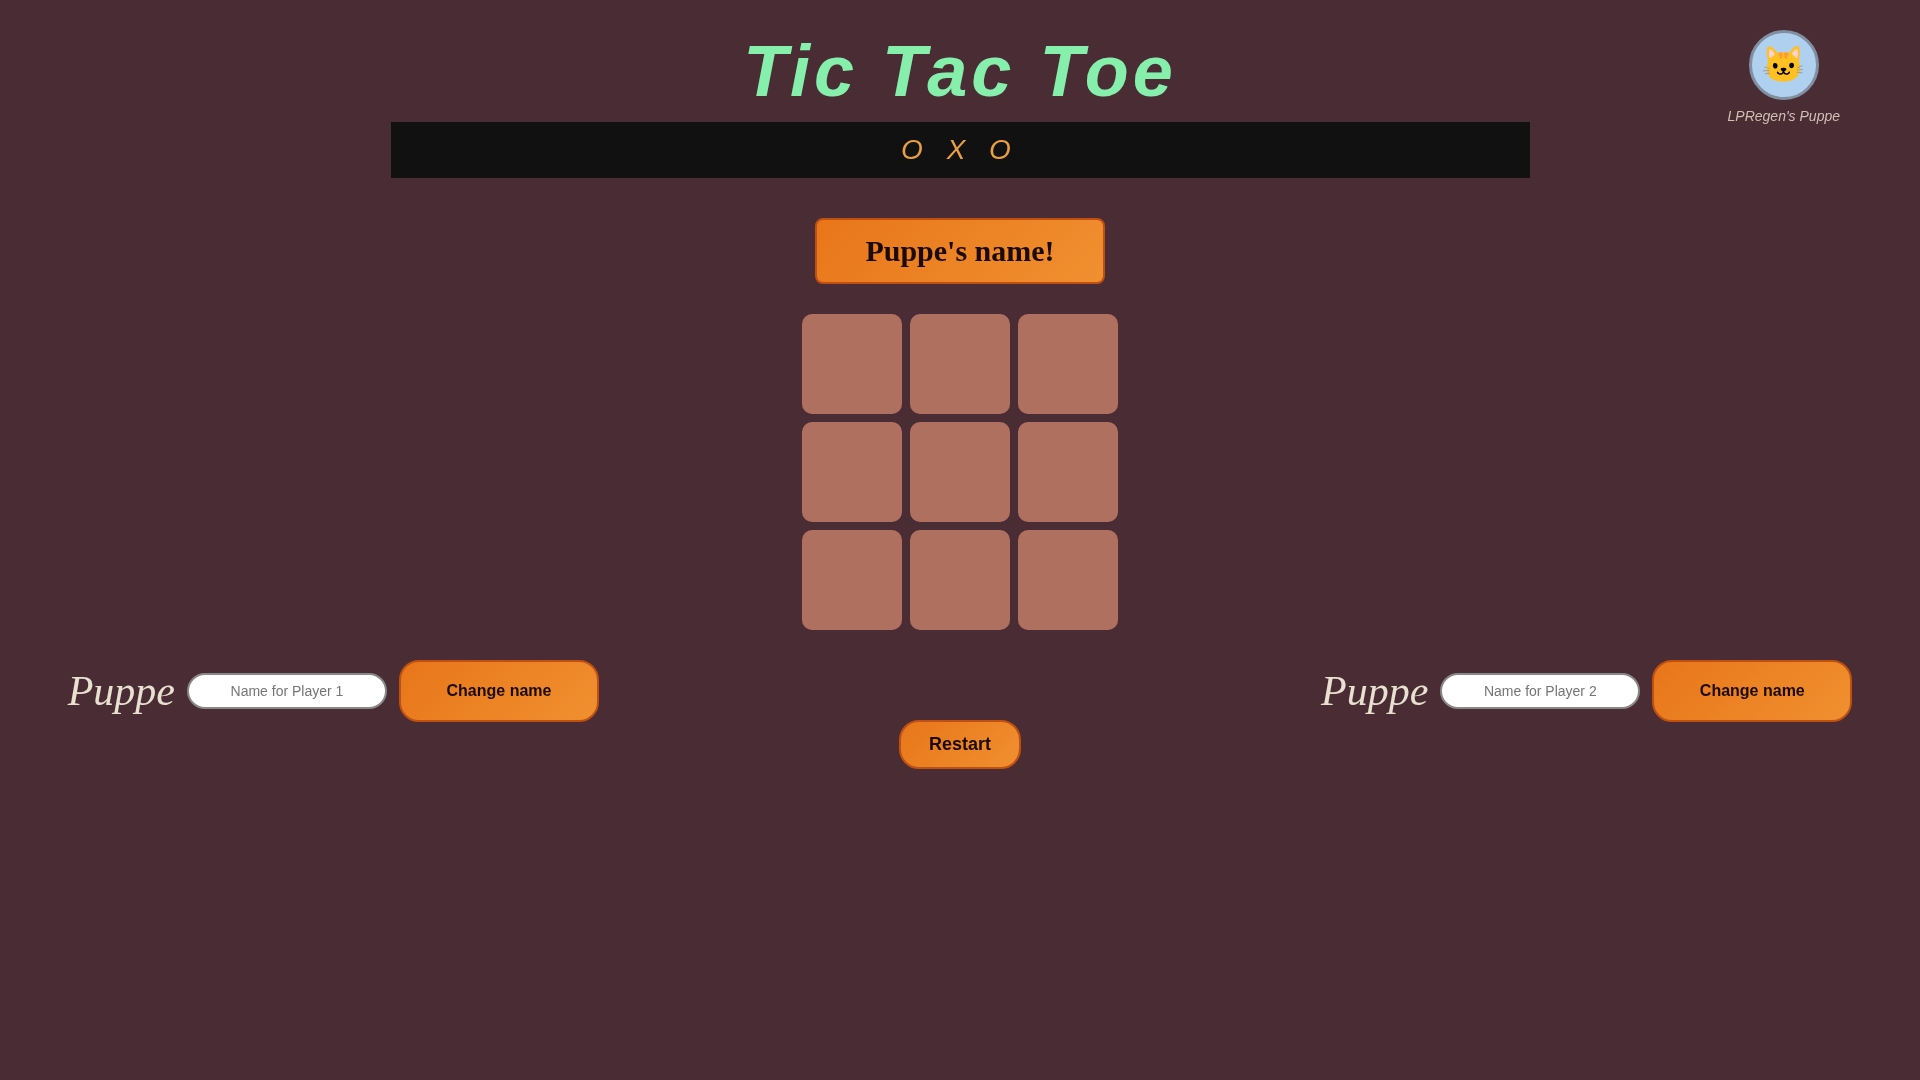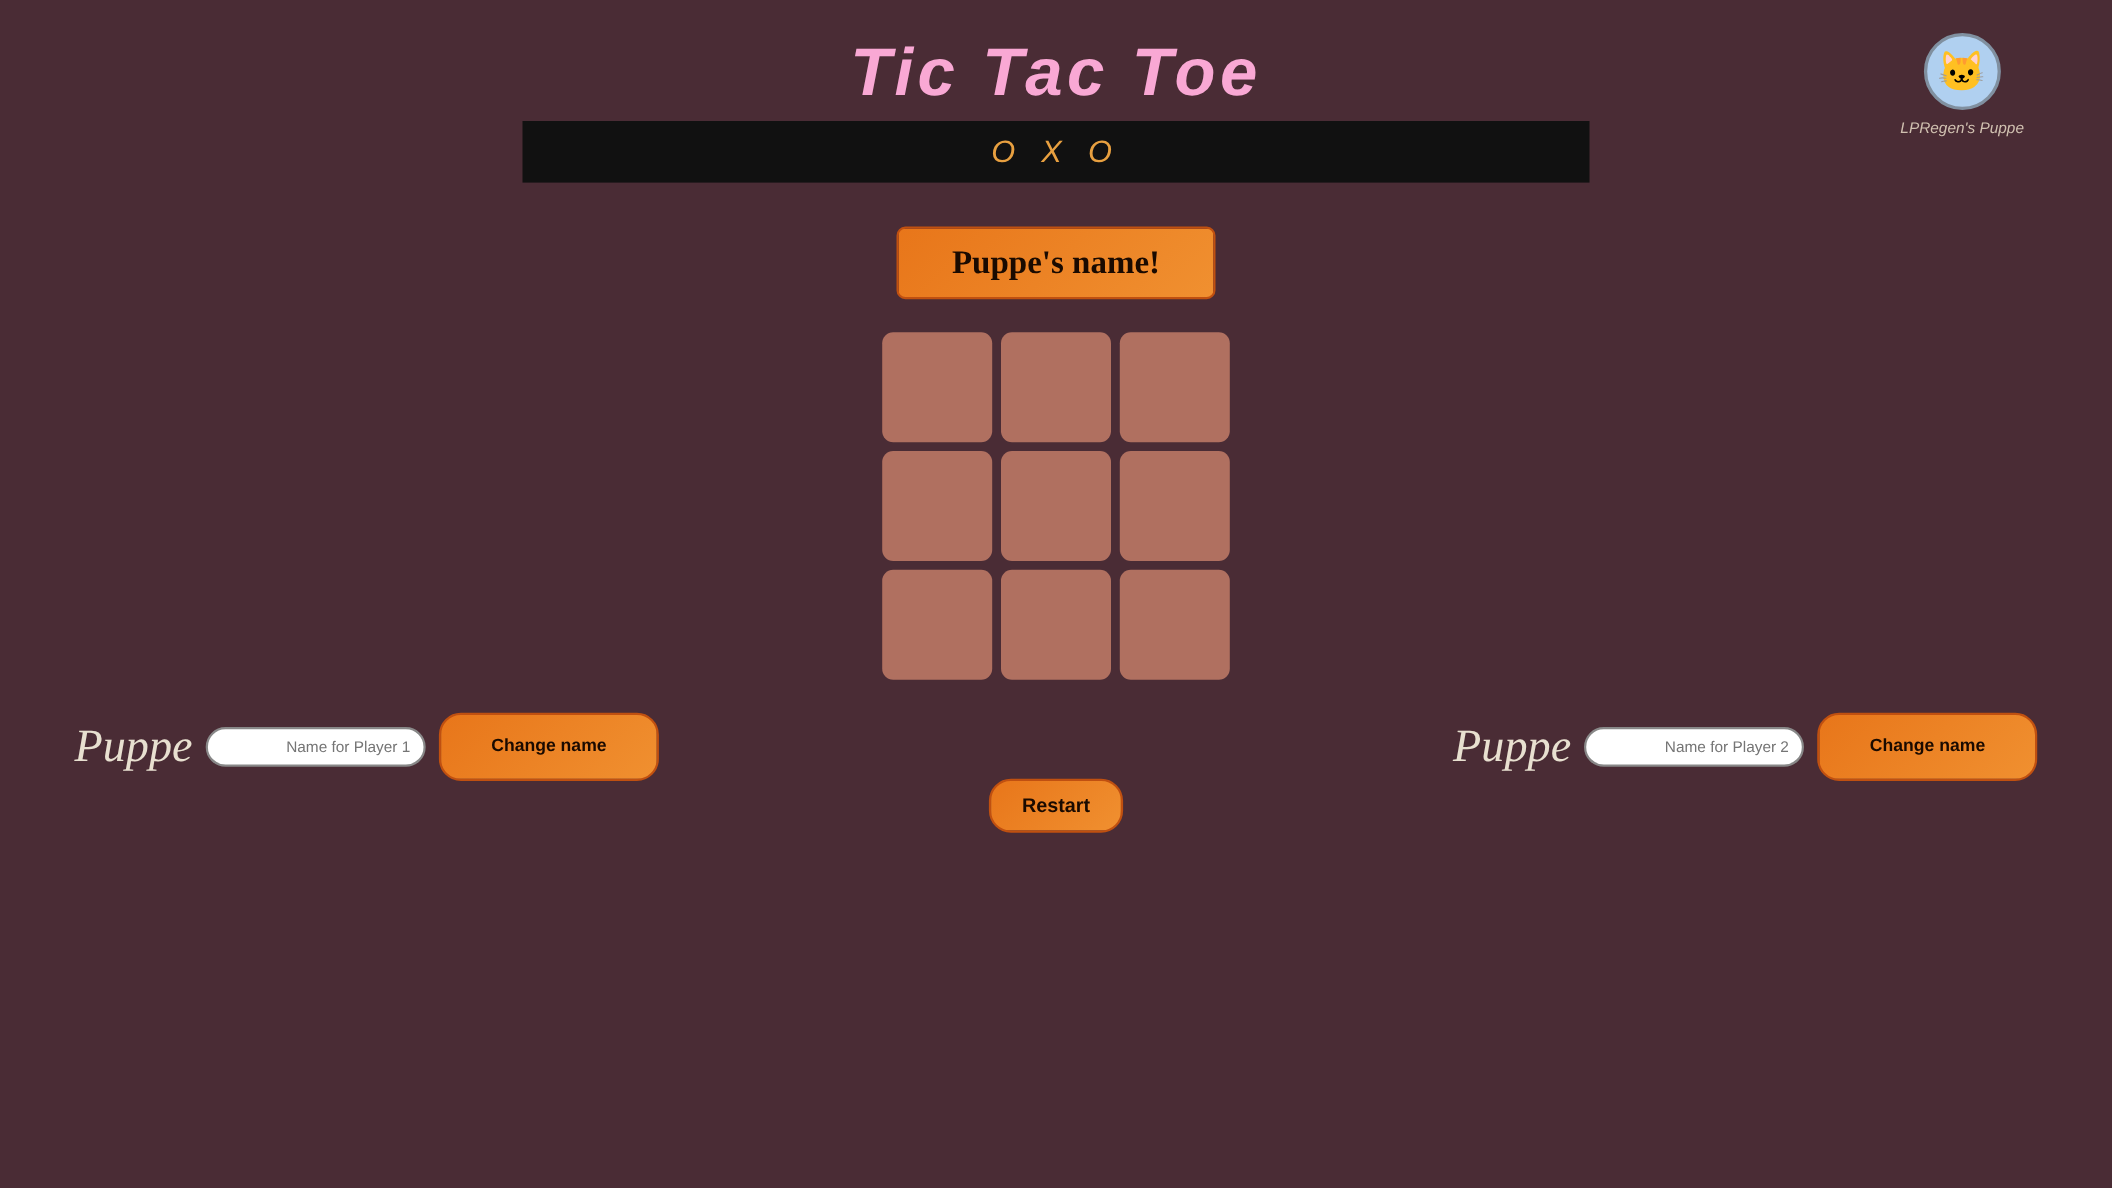--- a/index.html
+++ b/index.html
@@ -13,29 +13,29 @@
       height: 1080px;
       background-color: #4a2c35;
       font-family: Arial, sans-serif;
       overflow: hidden;
       position: relative;
     }
 
     .main-title {
       text-align: center;
       padding-top: 30px;
-      font-size: 61px;
-      color: #f9a8d4;
+      font-size: 72px;
+      color: #86efac;
       font-style: italic;
       font-weight: bold;
       letter-spacing: 4px;
     }
 
     .subtitle-bar {
-      width: 970px;
+      width: 1139px;
       background-color: #111;
       margin: 10px auto 0;
       text-align: center;
       padding: 12px 0;
     }
 
     .subtitle-bar span {
       color: #e8a040;
       font-size: 28px;
       letter-spacing: 8px;
@@ -104,21 +104,21 @@
       font-style: italic;
     }
 
     .player-input {
       width: 200px;
       padding: 8px 12px;
       border-radius: 20px;
       border: 2px solid #888;
       background: #fff;
       font-size: 14px;
-      text-align: right;
+      text-align: center;
       color: #555;
       outline: none;
     }
 
     .change-name-btn {
       width: 200px;
       padding: 20px 0;
       background: linear-gradient(135deg, #e8761a, #f09030);
       border: none;
       border-radius: 20px;

